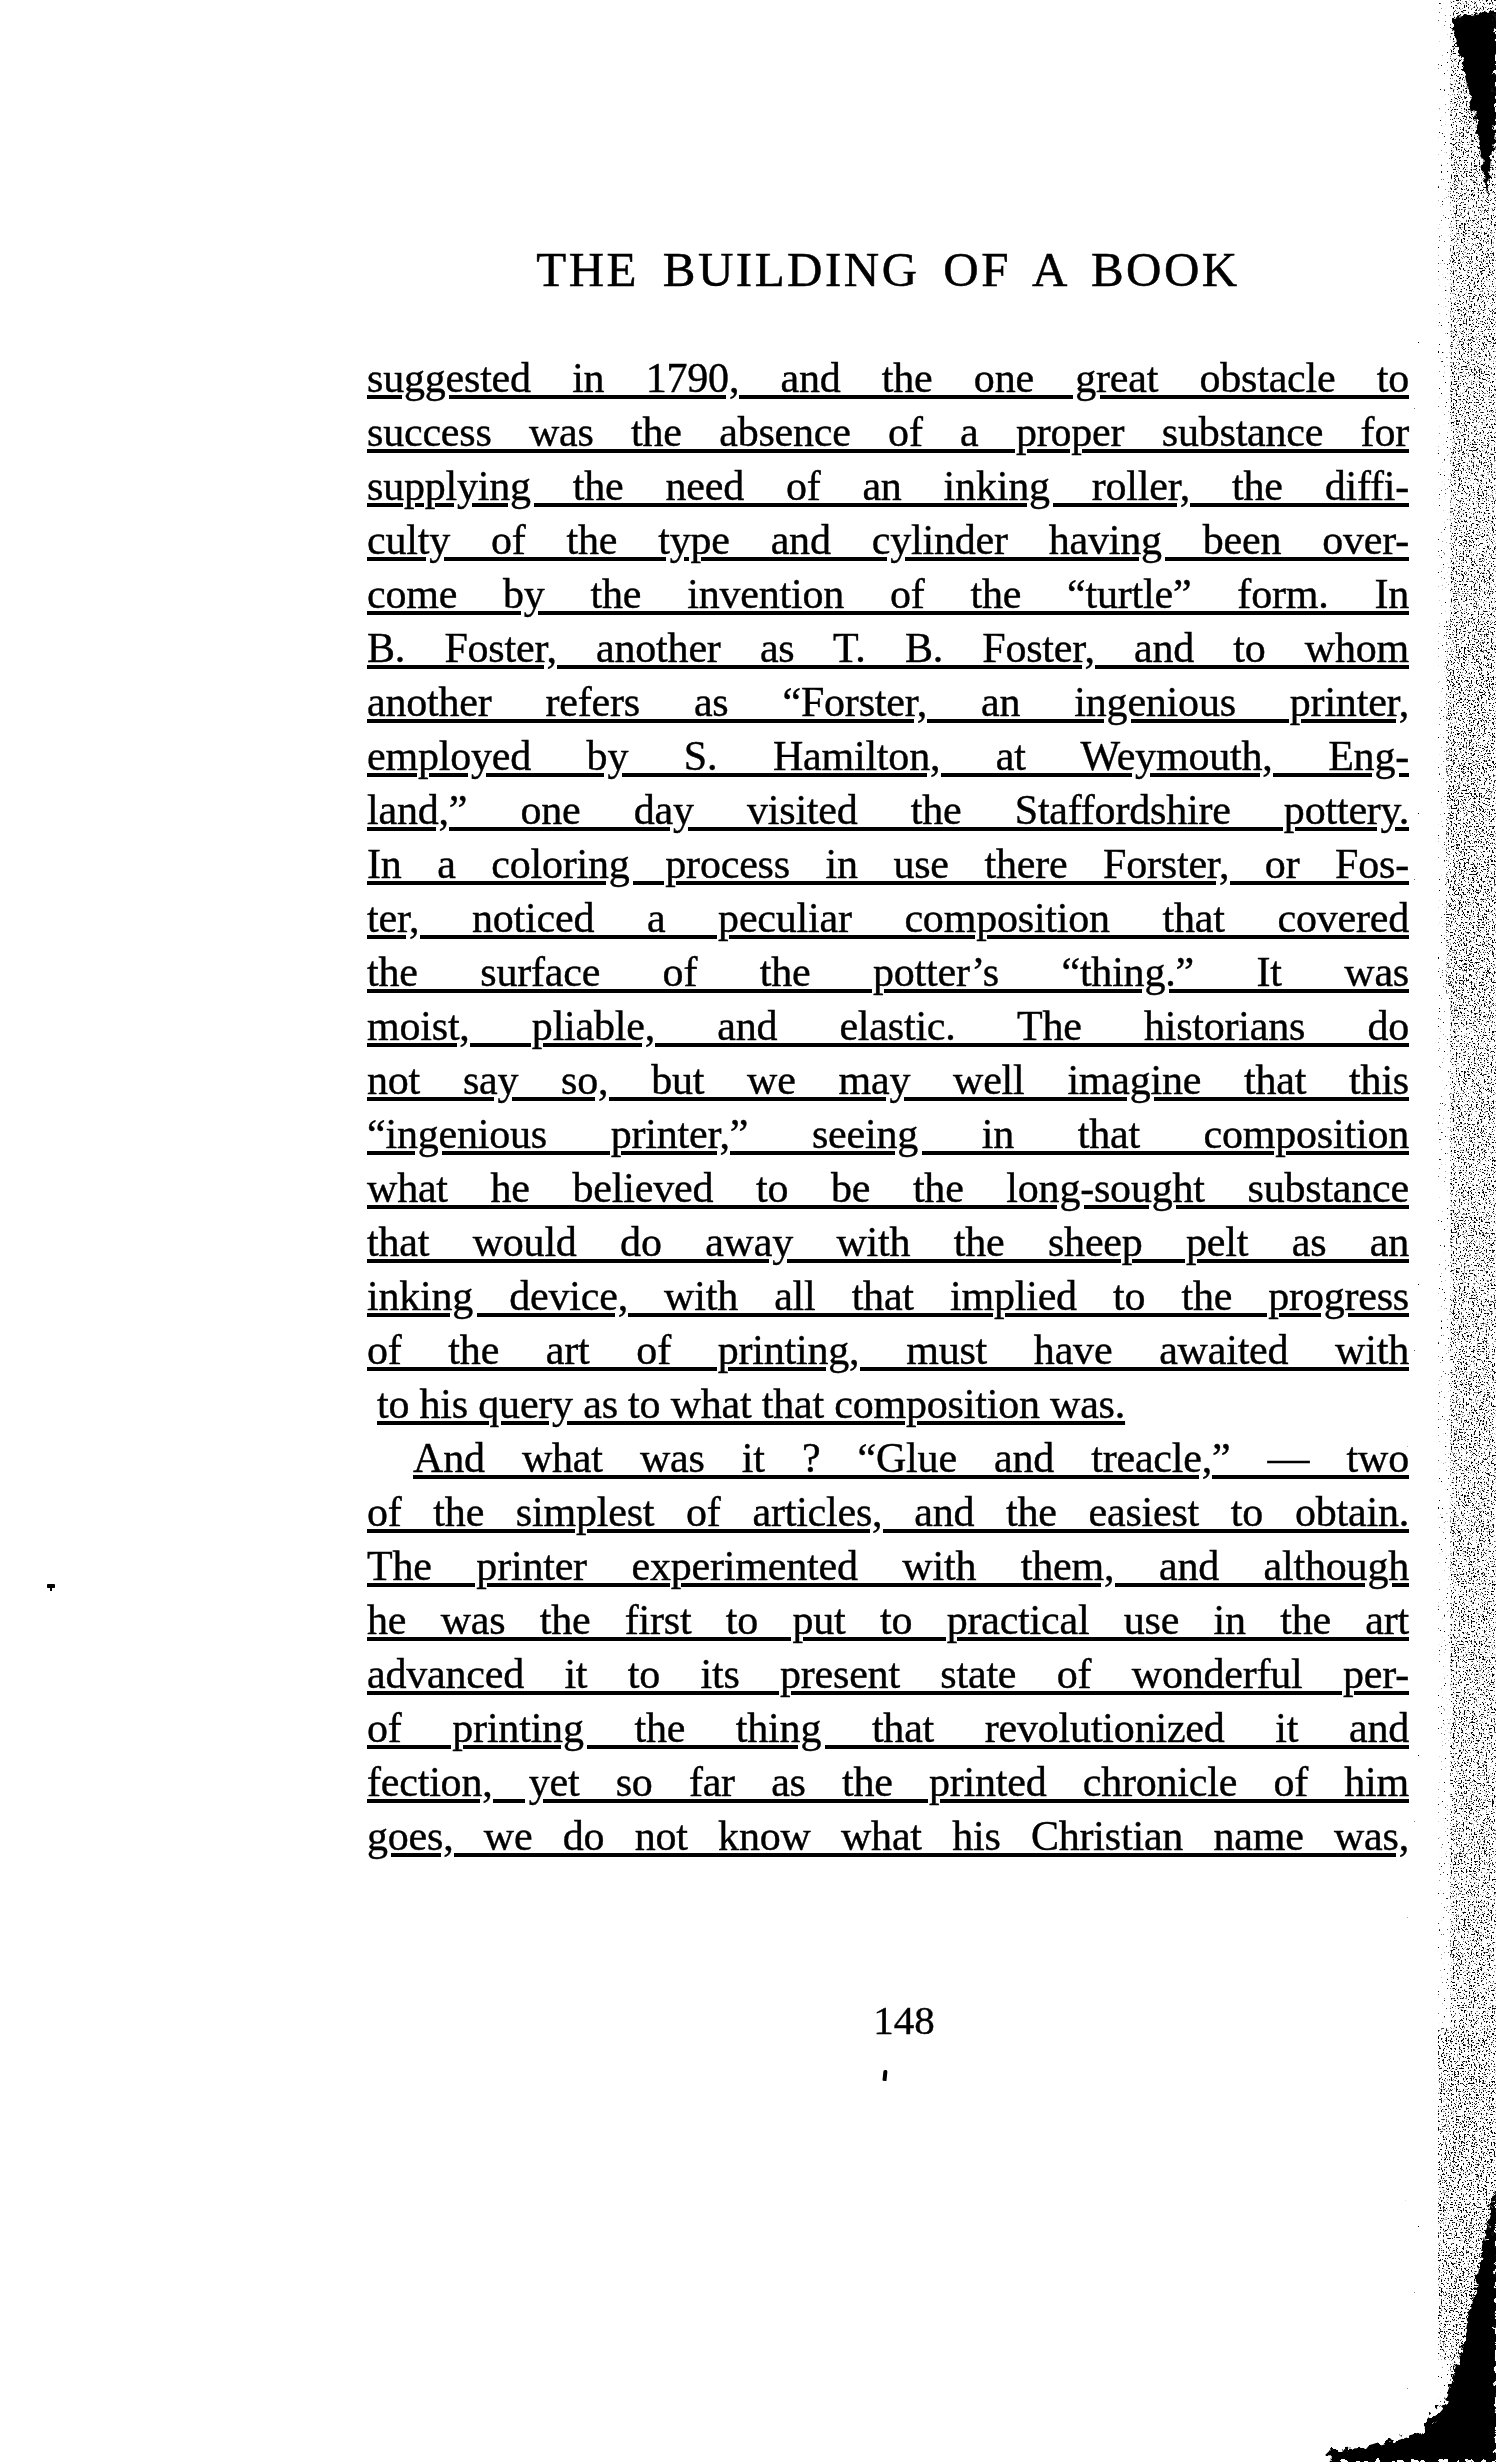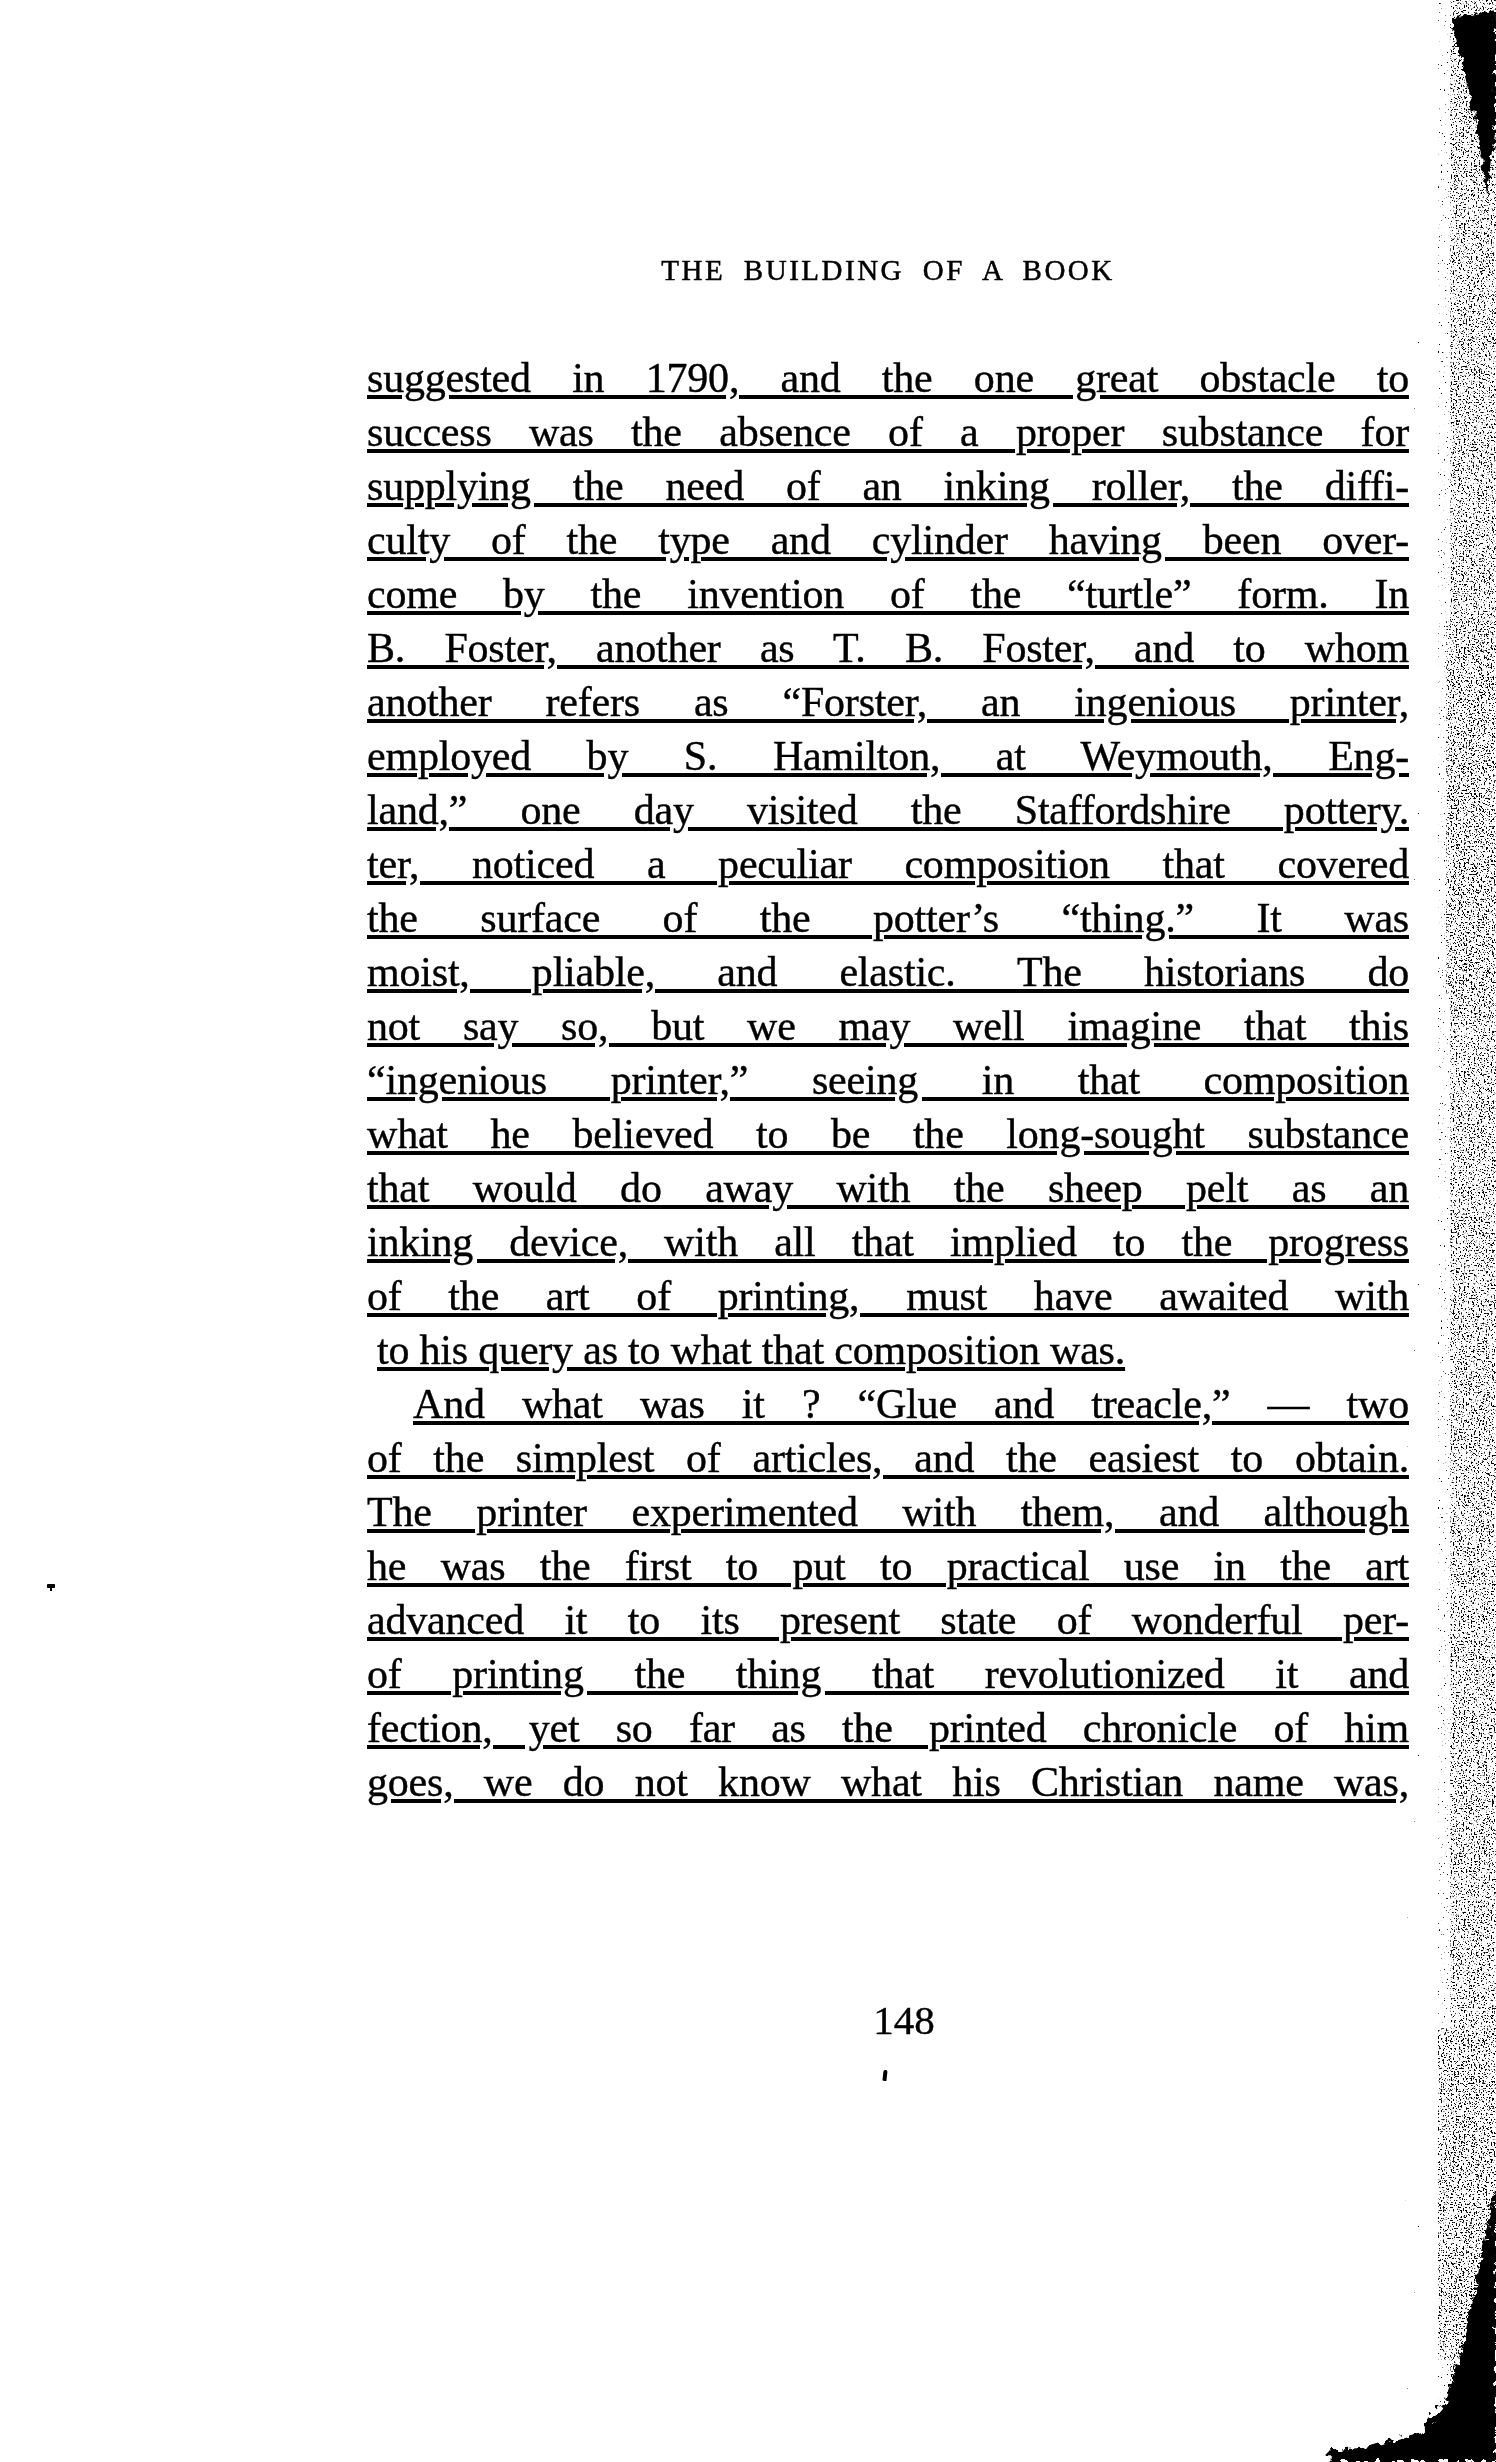--- a/index.html
+++ b/index.html
@@ -8,21 +8,21 @@
     background: #ffffff;
     position: relative;
     overflow: hidden;
     font-family: "Liberation Serif", "DejaVu Serif", serif;
     color: #000;
   }
   .page-header {
     position: absolute;
     left: 367px; top: 245px; width: 1042px;
     text-align: center;
-    font-size: 29px;
+    font-size: 49px;
     line-height: 50px;
     letter-spacing: 2.5px;
     word-spacing: 9px;
     -webkit-text-stroke: 0.5px #000;
   }
   .body-text {
     position: absolute;
     left: 367px; top: 351px; width: 1042px;
     font-size: 42px;
     letter-spacing: -0.2px;
@@ -82,20 +82,21 @@
 <div class="body-text">
     <div class="line">suggested in 1790, and the one great obstacle to</div>
     <div class="line">success was the absence of a proper substance for</div>
     <div class="line">supplying the need of an inking roller, the diffi-</div>
     <div class="line">culty of the type and cylinder having been over-</div>
     <div class="line">come by the invention of the “turtle” form.  In</div>
     <div class="line">B. Foster, another as T. B. Foster, and to whom</div>
     <div class="line">another refers as “Forster, an ingenious printer,</div>
     <div class="line">employed by S. Hamilton, at Weymouth, Eng-</div>
     <div class="line">land,” one day visited the Staffordshire pottery.</div>
+    <div class="line">In a coloring process in use there Forster, or Fos-</div>
     <div class="line">ter, noticed a peculiar composition that covered</div>
     <div class="line">the surface of the potter’s “thing.”  It was</div>
     <div class="line">moist, pliable, and elastic.  The historians do</div>
     <div class="line">not say so, but we may well imagine that this</div>
     <div class="line">“ingenious printer,” seeing in that composition</div>
     <div class="line">what he believed to be the long-sought substance</div>
     <div class="line">that would do away with the sheep pelt as an</div>
     <div class="line">inking device, with all that implied to the progress</div>
     <div class="line">of the art of printing, must have awaited with</div>
     <div class="line nojust">to his query as to what that composition was.</div>

